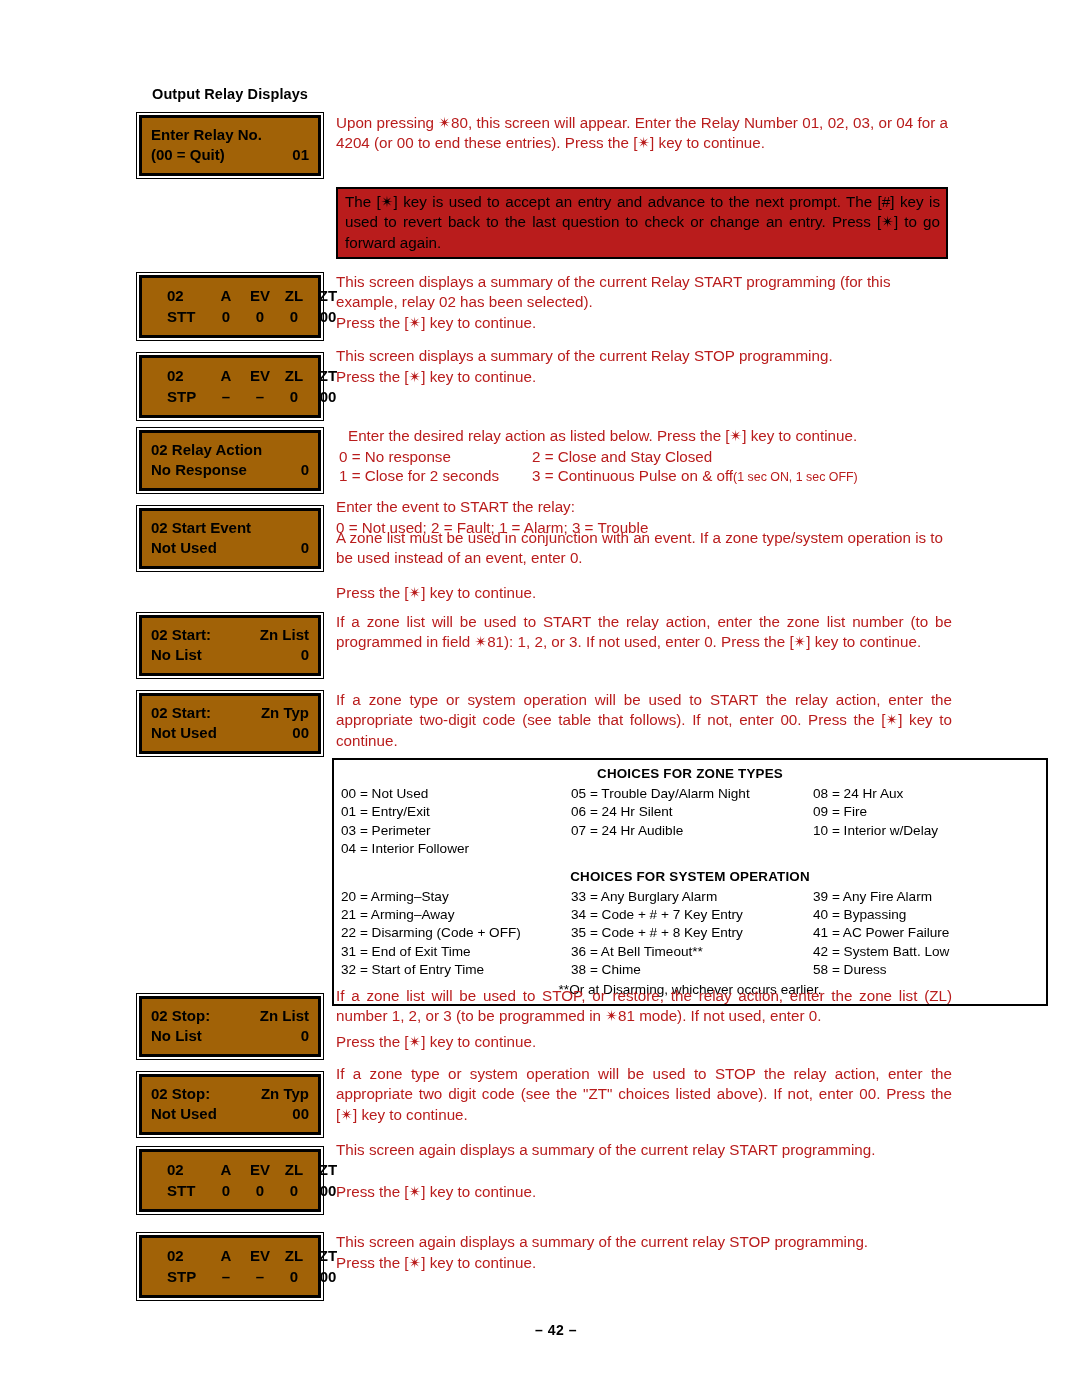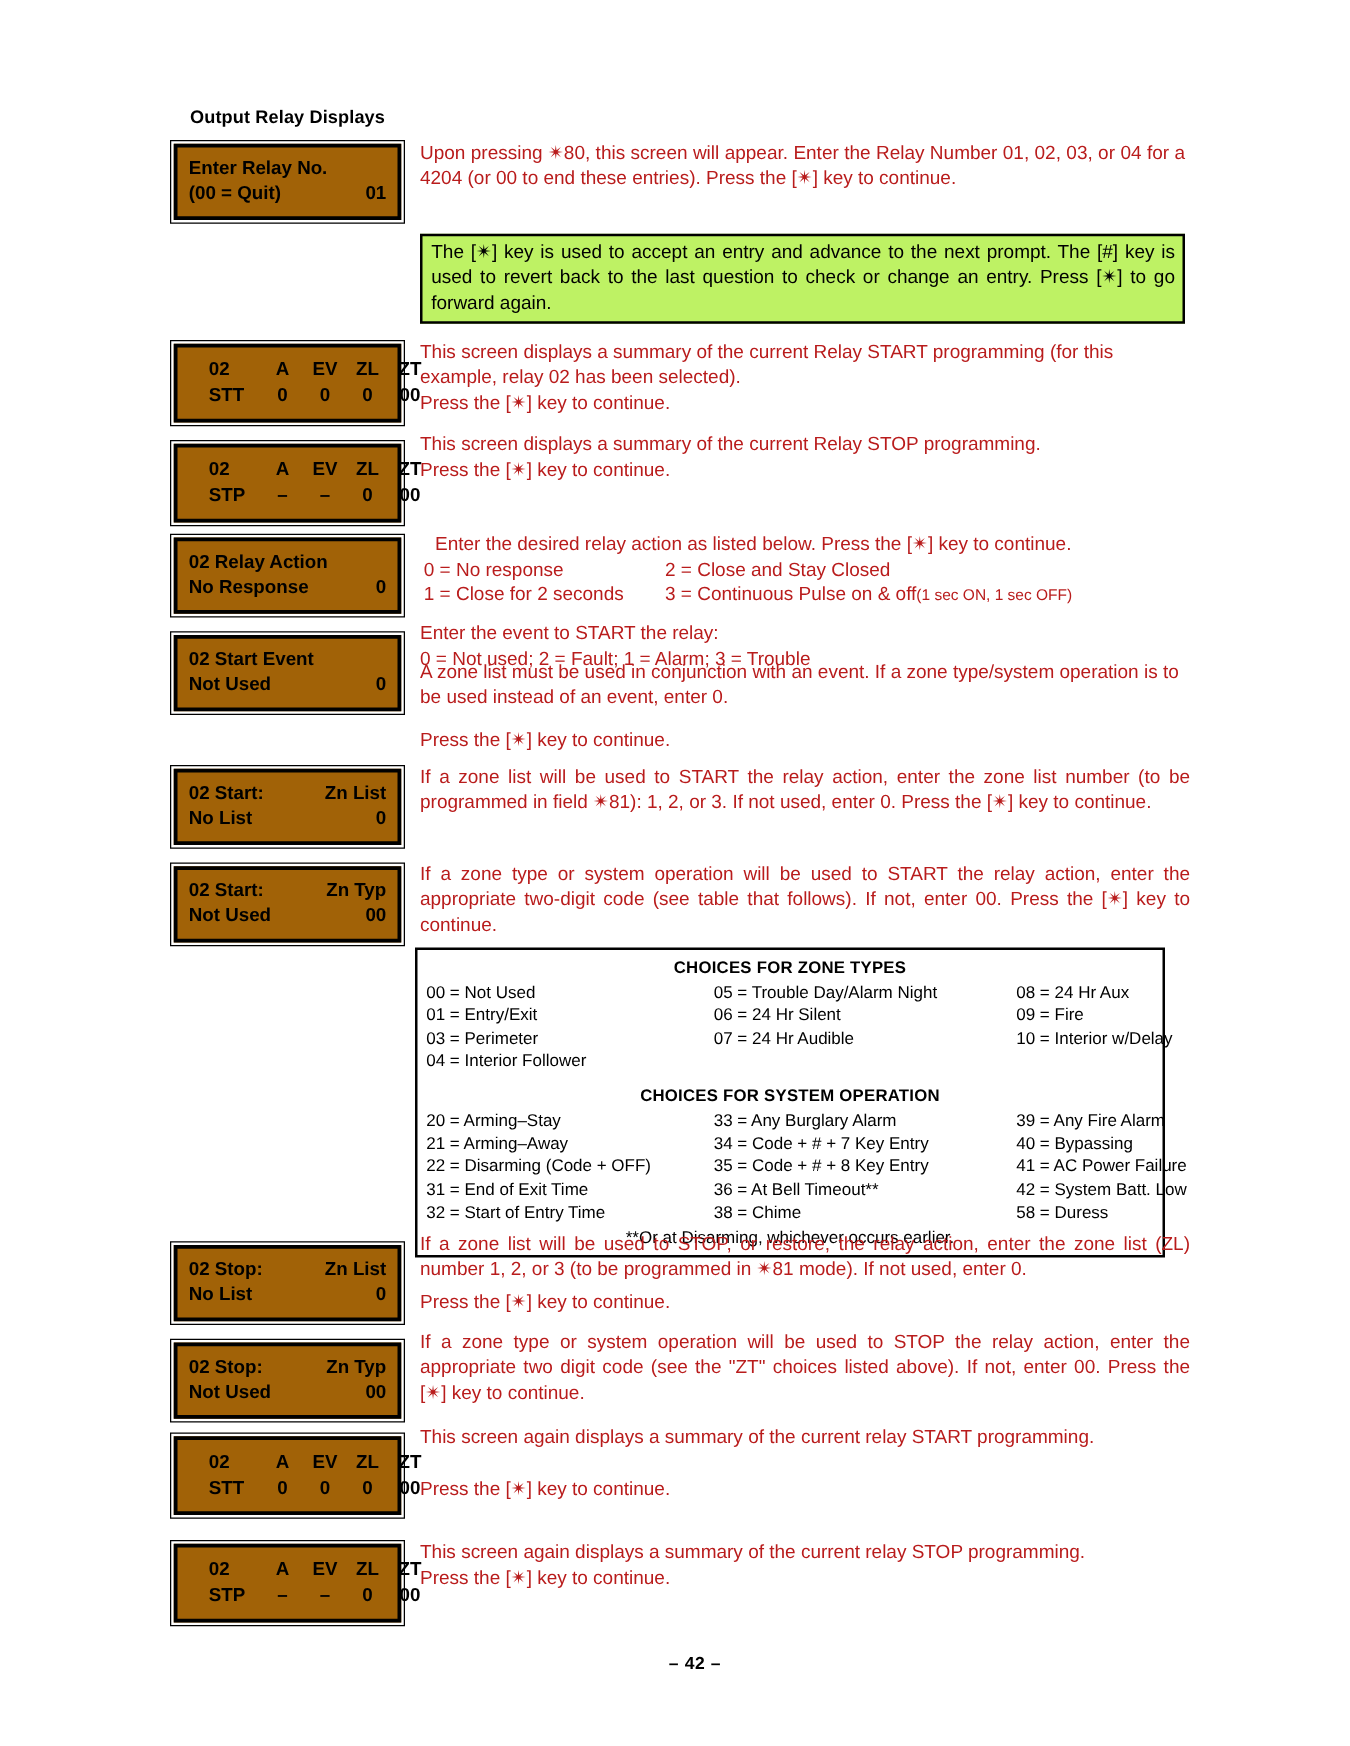--- a/index.html
+++ b/index.html
@@ -80,38 +80,38 @@
     font-size: 15.2px;
     line-height: 20.4px;
     color: #b91c1c;
   }
   .para.just { text-align: justify; text-justify: inter-word; }
 
   
   .note-box {
     position: absolute;
     border: 2px solid #000;
-    background: #bef264;
+    background: #b91c1c;
     box-sizing: border-box;
     padding: 3px 6px 4px 7px;
   }
   .note-box p {
     margin: 0;
     font-size: 15.2px;
     line-height: 20.4px;
     text-align: justify;
     text-justify: inter-word;
   }
 
   
   .choices-box {
     position: absolute;
     left: 332px;
     top: 758px;
-    width: 600px;
+    width: 716px;
     border: 2px solid #000;
     background: #fff;
     box-sizing: border-box;
     padding: 4px 7px 5px 7px;
   }
   .choices-head {
     text-align: center;
     font-size: 13.4px;
     font-weight: bold;
     letter-spacing: 0.2px;

